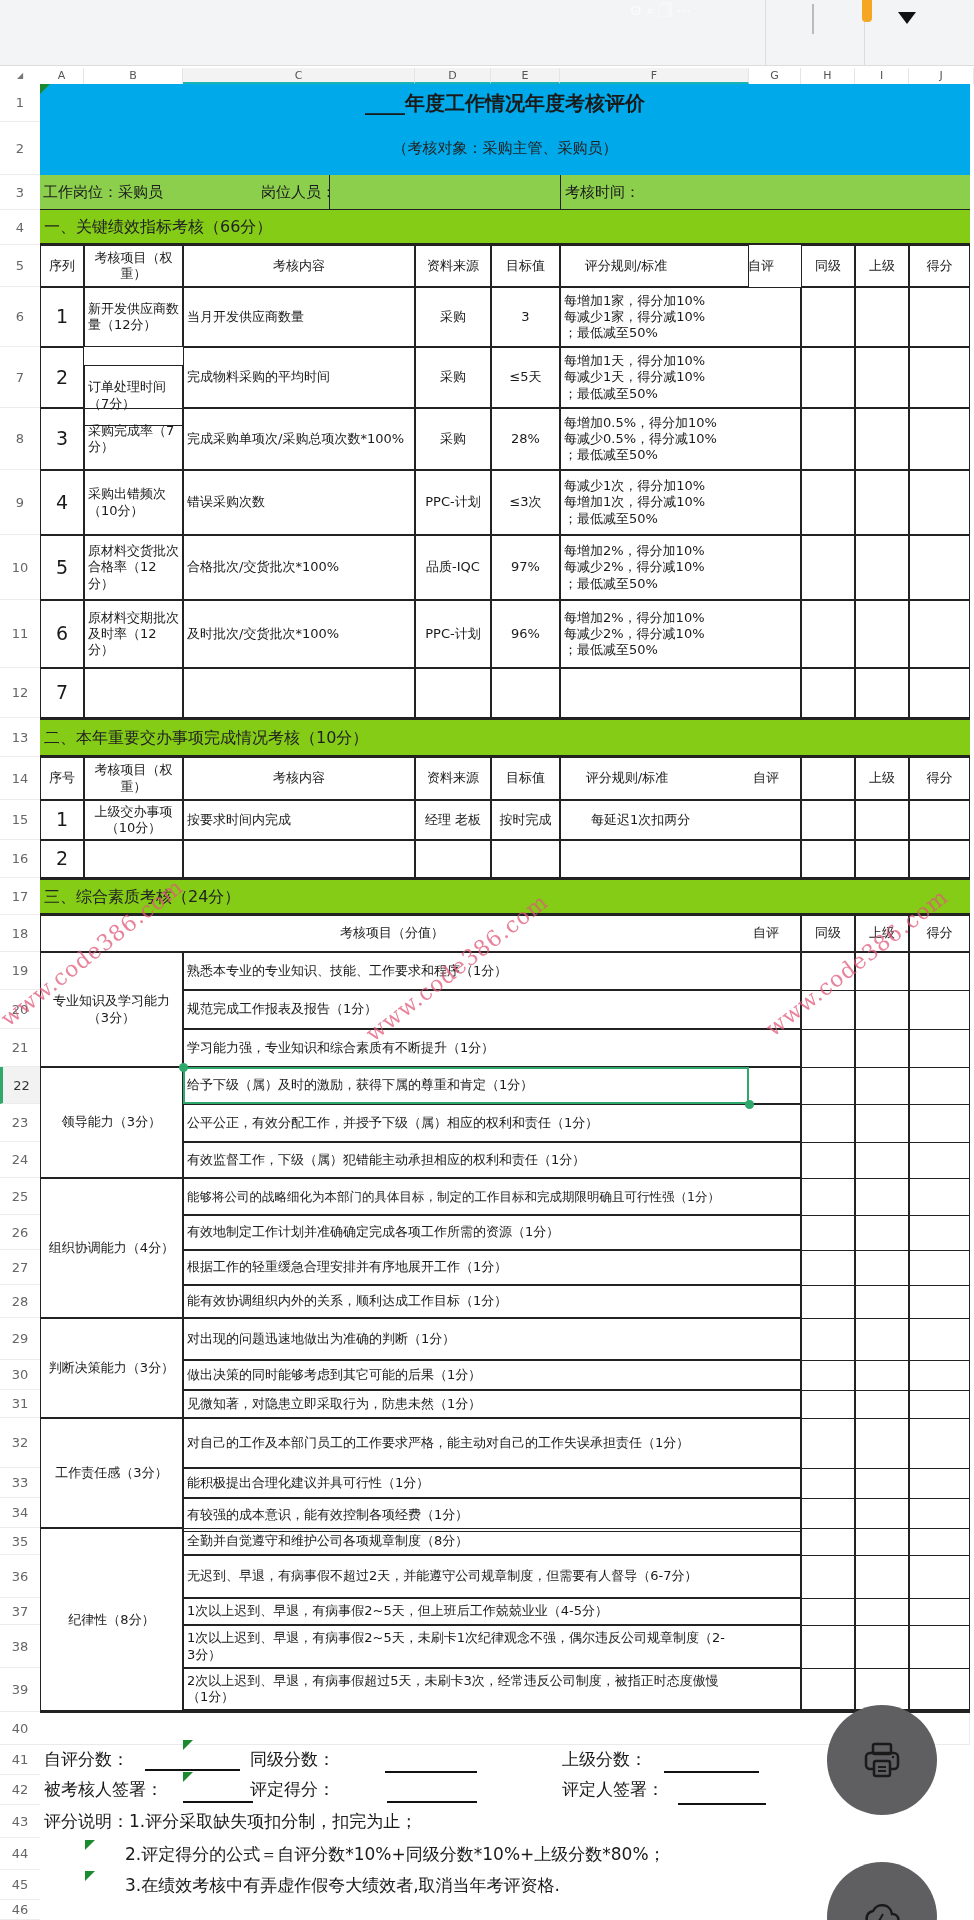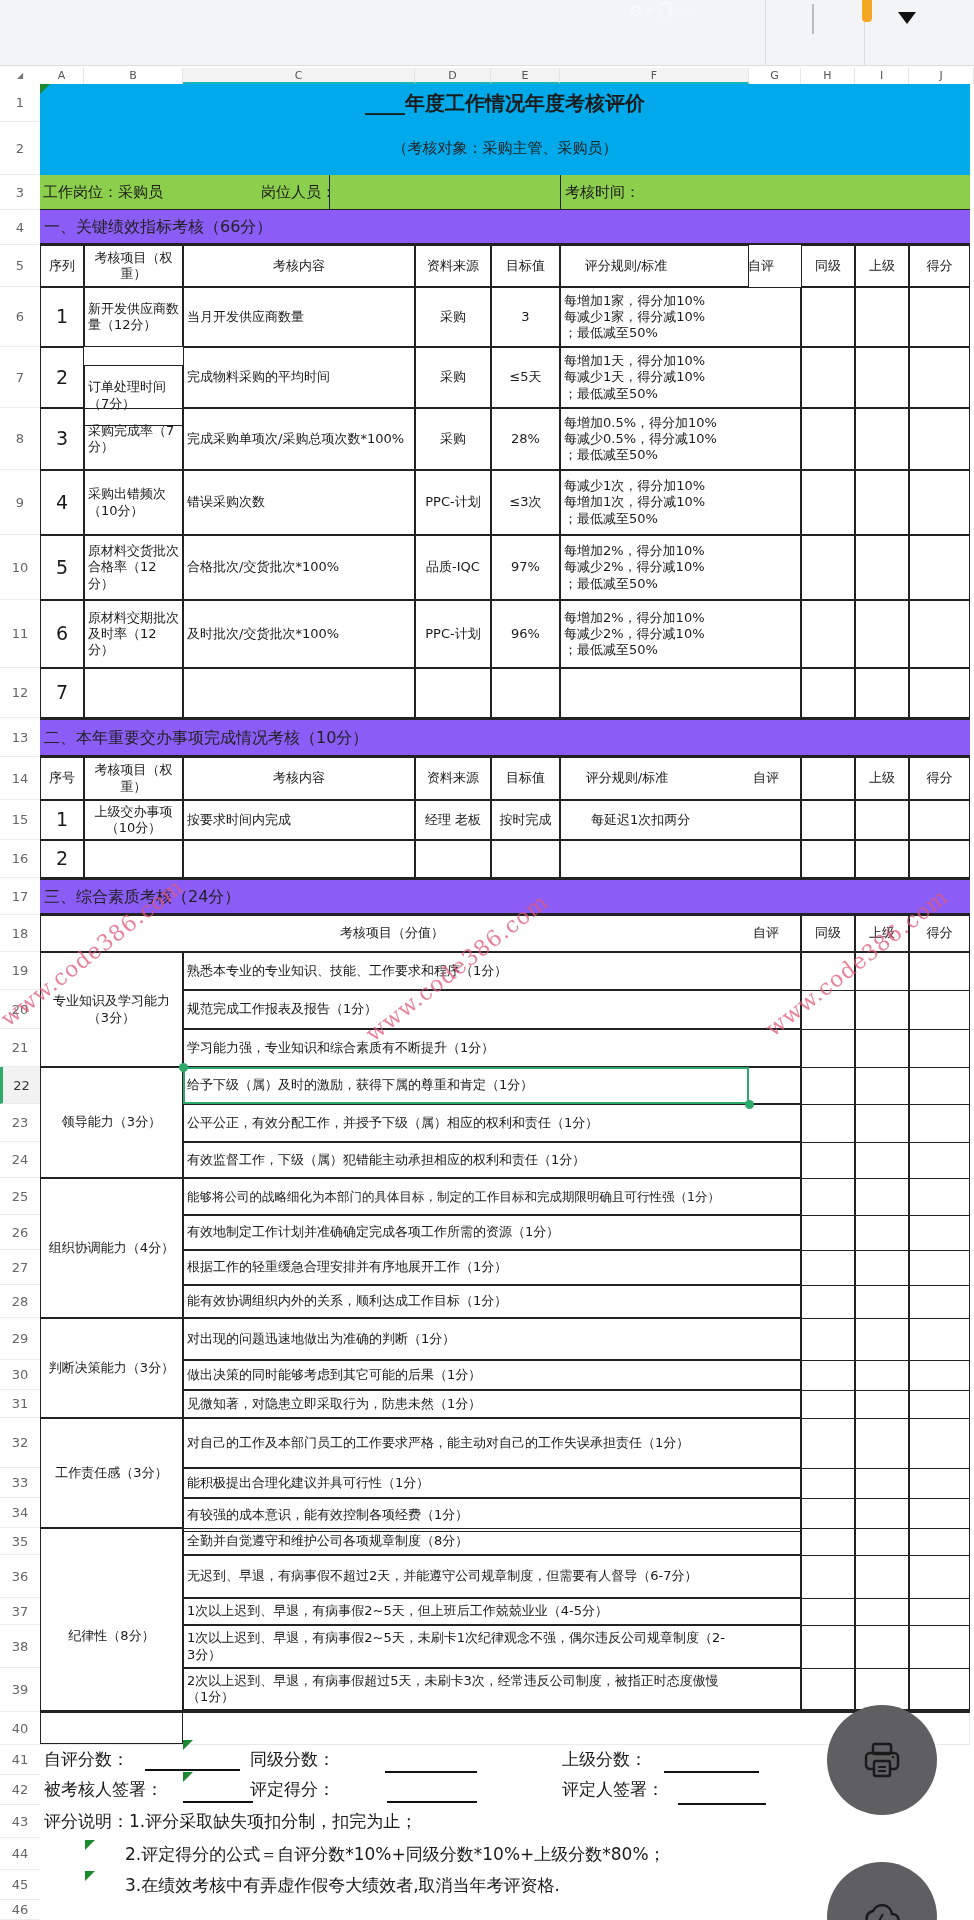--- a/index.html
+++ b/index.html
@@ -17,21 +17,21 @@
   .corner { position: absolute; left: 0; top: 68px; width: 40px; height: 16px; font-size: 8px; color: #777; text-align: center; line-height: 16px; }
 
   .rowhdr { position: absolute; left: 0; width: 40px; font-size: 13px; color: #666; display: flex; align-items: center; justify-content: center; border-bottom: 1px solid #ececec; background: #fff; }
   .rowhdr.sel { border-left: 3px solid #2fa86b; color: #333; background: #f2f2f2; }
 
   .cell { position: absolute; display: flex; align-items: center; font-size: 13px; line-height: 1.25; overflow: hidden; padding: 0 3px; }
   .b { border: 1px solid #222; }
   .center { justify-content: center; text-align: center; }
   .blue { background: #00aaea; }
   .green { background: #8ccf4d; }
-  .yellow { background: #8b5cf6; }
+  .yellow { background: #84cc16; }
   .grid { border-right: 1px solid #eaeaea; border-bottom: 1px solid #eaeaea; }
   .sec-title { font-size: 16px; color: #222; padding-left: 4px; }
   .title1 { font-size: 20px; font-weight: bold; color: #1a1a1a; }
   .multiline { white-space: pre-line; align-items: center; }
   .num { font-size: 19px; }
   .flag { position: absolute; width: 0; height: 0; border-top: 10px solid #1b8a2e; border-right: 10px solid transparent; }
 
   .watermark { position: absolute; color: #e05a7a; font-family: "DejaVu Serif", serif; font-size: 22px; transform: rotate(-38deg); opacity: .75; letter-spacing: 1px; }
 
   .sel-box { position: absolute; left: 183px; top: 1067px; width: 566px; height: 37px; border: 2px solid #2fa86b; }
@@ -255,21 +255,21 @@
 <div class="cell" style="left:750px;top:915px;width:50px;height:37px">自评</div>
 <div class="cell b center" style="left:801px;top:915px;width:54px;height:37px">同级</div>
 <div class="cell b center" style="left:855px;top:915px;width:54px;height:37px">上级</div>
 <div class="cell b center" style="left:909px;top:915px;width:61px;height:37px">得分</div>
 
 <div class="cell b center" style="left:40px;top:952px;width:143px;height:115px">专业知识及学习能力（3分）</div>
 <div class="cell b center" style="left:40px;top:1067px;width:143px;height:111px">领导能力（3分）</div>
 <div class="cell b center" style="left:40px;top:1178px;width:143px;height:140px">组织协调能力（4分）</div>
 <div class="cell b center" style="left:40px;top:1318px;width:143px;height:100px">判断决策能力（3分）</div>
 <div class="cell b center" style="left:40px;top:1418px;width:143px;height:110px">工作责任感（3分）</div>
-<div class="cell b center" style="left:40px;top:1528px;width:143px;height:216px">纪律性（8分）</div>
+<div class="cell b center" style="left:40px;top:1528px;width:143px;height:184px">纪律性（8分）</div>
 
 <div class="cell b" style="left:183px;top:952px;width:618px;height:38px">熟悉本专业的专业知识、技能、工作要求和程序（1分）</div>
 <div class="cell b" style="left:183px;top:990px;width:618px;height:39px">规范完成工作报表及报告（1分）</div>
 <div class="cell b" style="left:183px;top:1029px;width:618px;height:38px">学习能力强，专业知识和综合素质有不断提升（1分）</div>
 <div class="cell b" style="left:183px;top:1067px;width:618px;height:37px">给予下级（属）及时的激励，获得下属的尊重和肯定（1分）</div>
 <div class="cell b" style="left:183px;top:1104px;width:618px;height:38px">公平公正，有效分配工作，并授予下级（属）相应的权利和责任（1分）</div>
 <div class="cell b" style="left:183px;top:1142px;width:618px;height:36px">有效监督工作，下级（属）犯错能主动承担相应的权利和责任（1分）</div>
 <div class="cell b" style="left:183px;top:1178px;width:618px;height:37px;padding-right:70px;font-size:12.5px">能够将公司的战略细化为本部门的具体目标，制定的工作目标和完成期限明确且可行性强（1分）</div>
 <div class="cell b" style="left:183px;top:1215px;width:618px;height:35px">有效地制定工作计划并准确确定完成各项工作所需的资源（1分）</div>
 <div class="cell b" style="left:183px;top:1250px;width:618px;height:35px">根据工作的轻重缓急合理安排并有序地展开工作（1分）</div>

